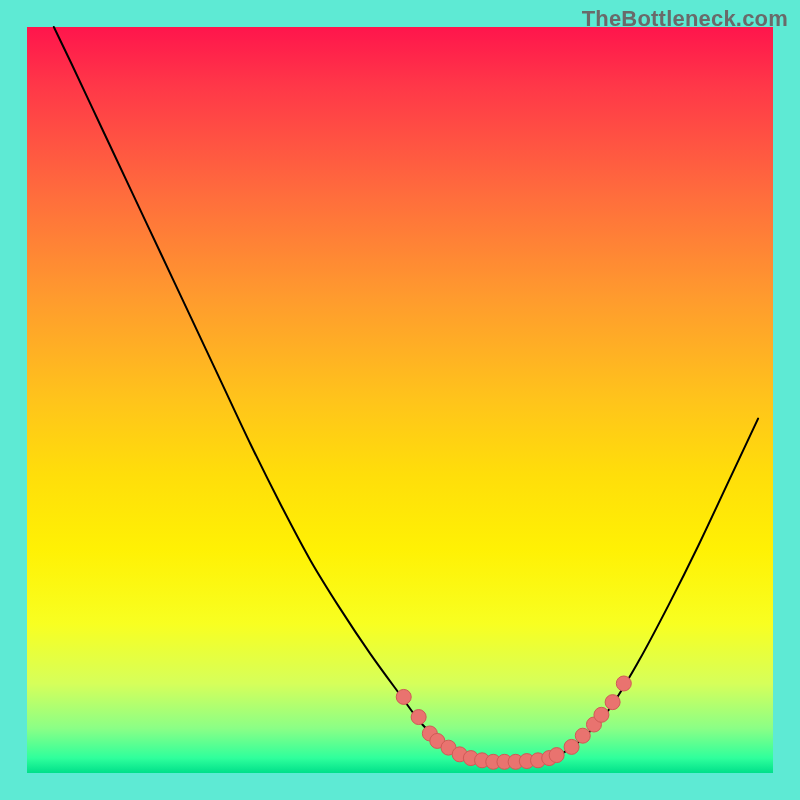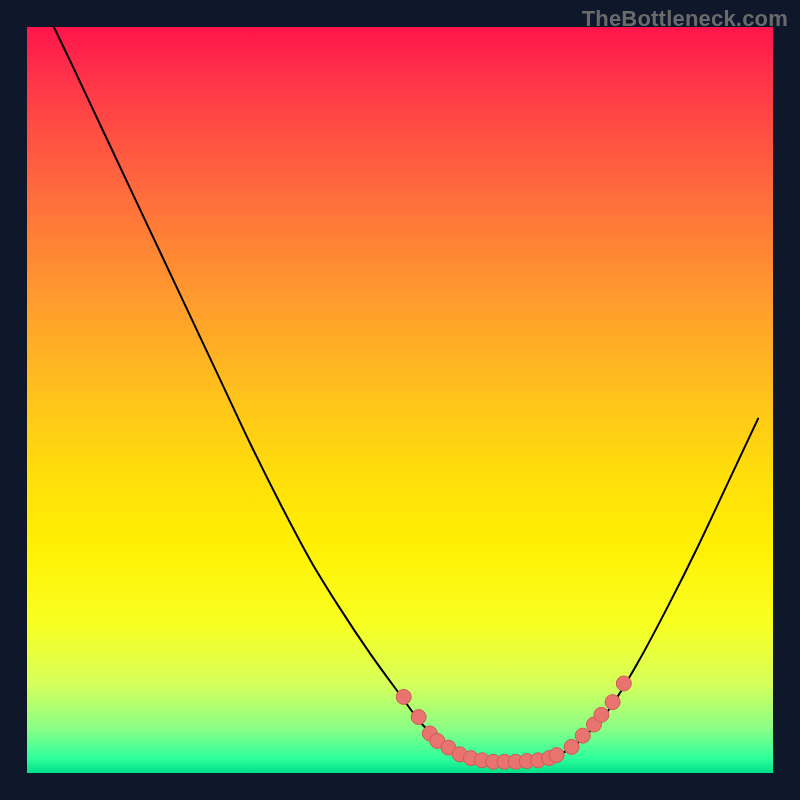--- a/index.html
+++ b/index.html
@@ -1,17 +1,17 @@
 <!DOCTYPE html>
 <html><head>
 <meta charset="utf-8">
 <style>
   * { margin: 0; padding: 0; box-sizing: border-box; }
   html, body { width: 800px; height: 800px; overflow: hidden; background: #000; }
-  .stage { position: relative; width: 800px; height: 800px; background: #0f172a; }
+  .stage { position: relative; width: 800px; height: 800px; background: #5eead4; }
   .plot {
     position: absolute;
     left: 27px;
     top: 27px;
     width: 746px;
     height: 746px;
     background: linear-gradient(to bottom,
       #ff154c 0%,
       #ff3848 8%,
       #ff6b3d 22%,

